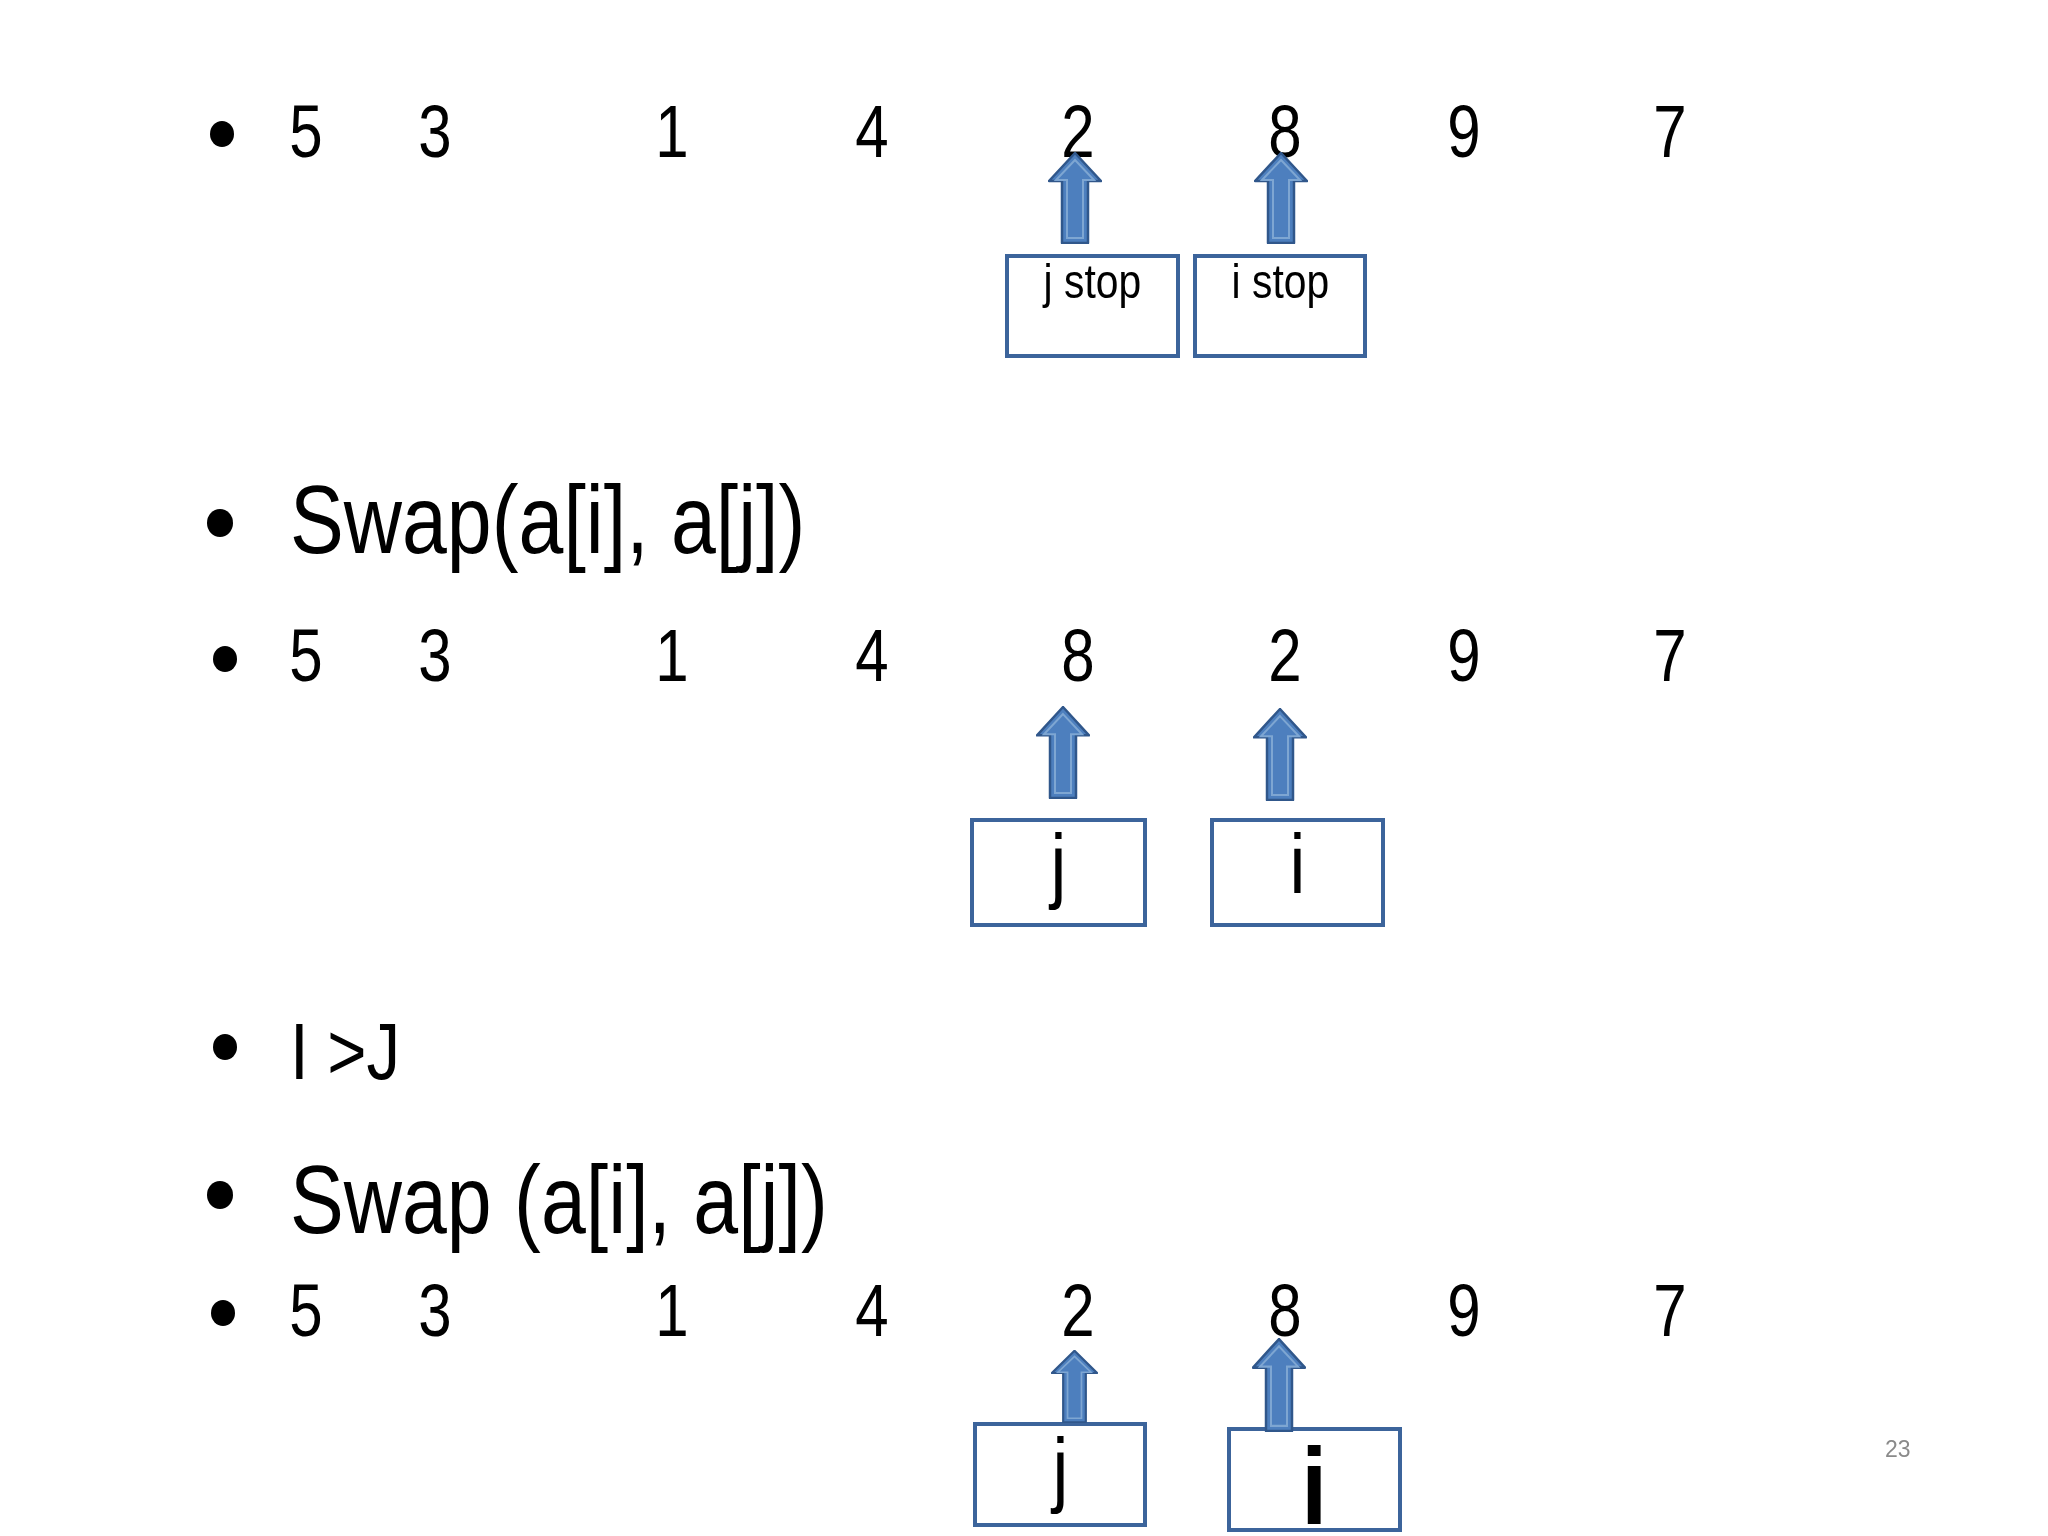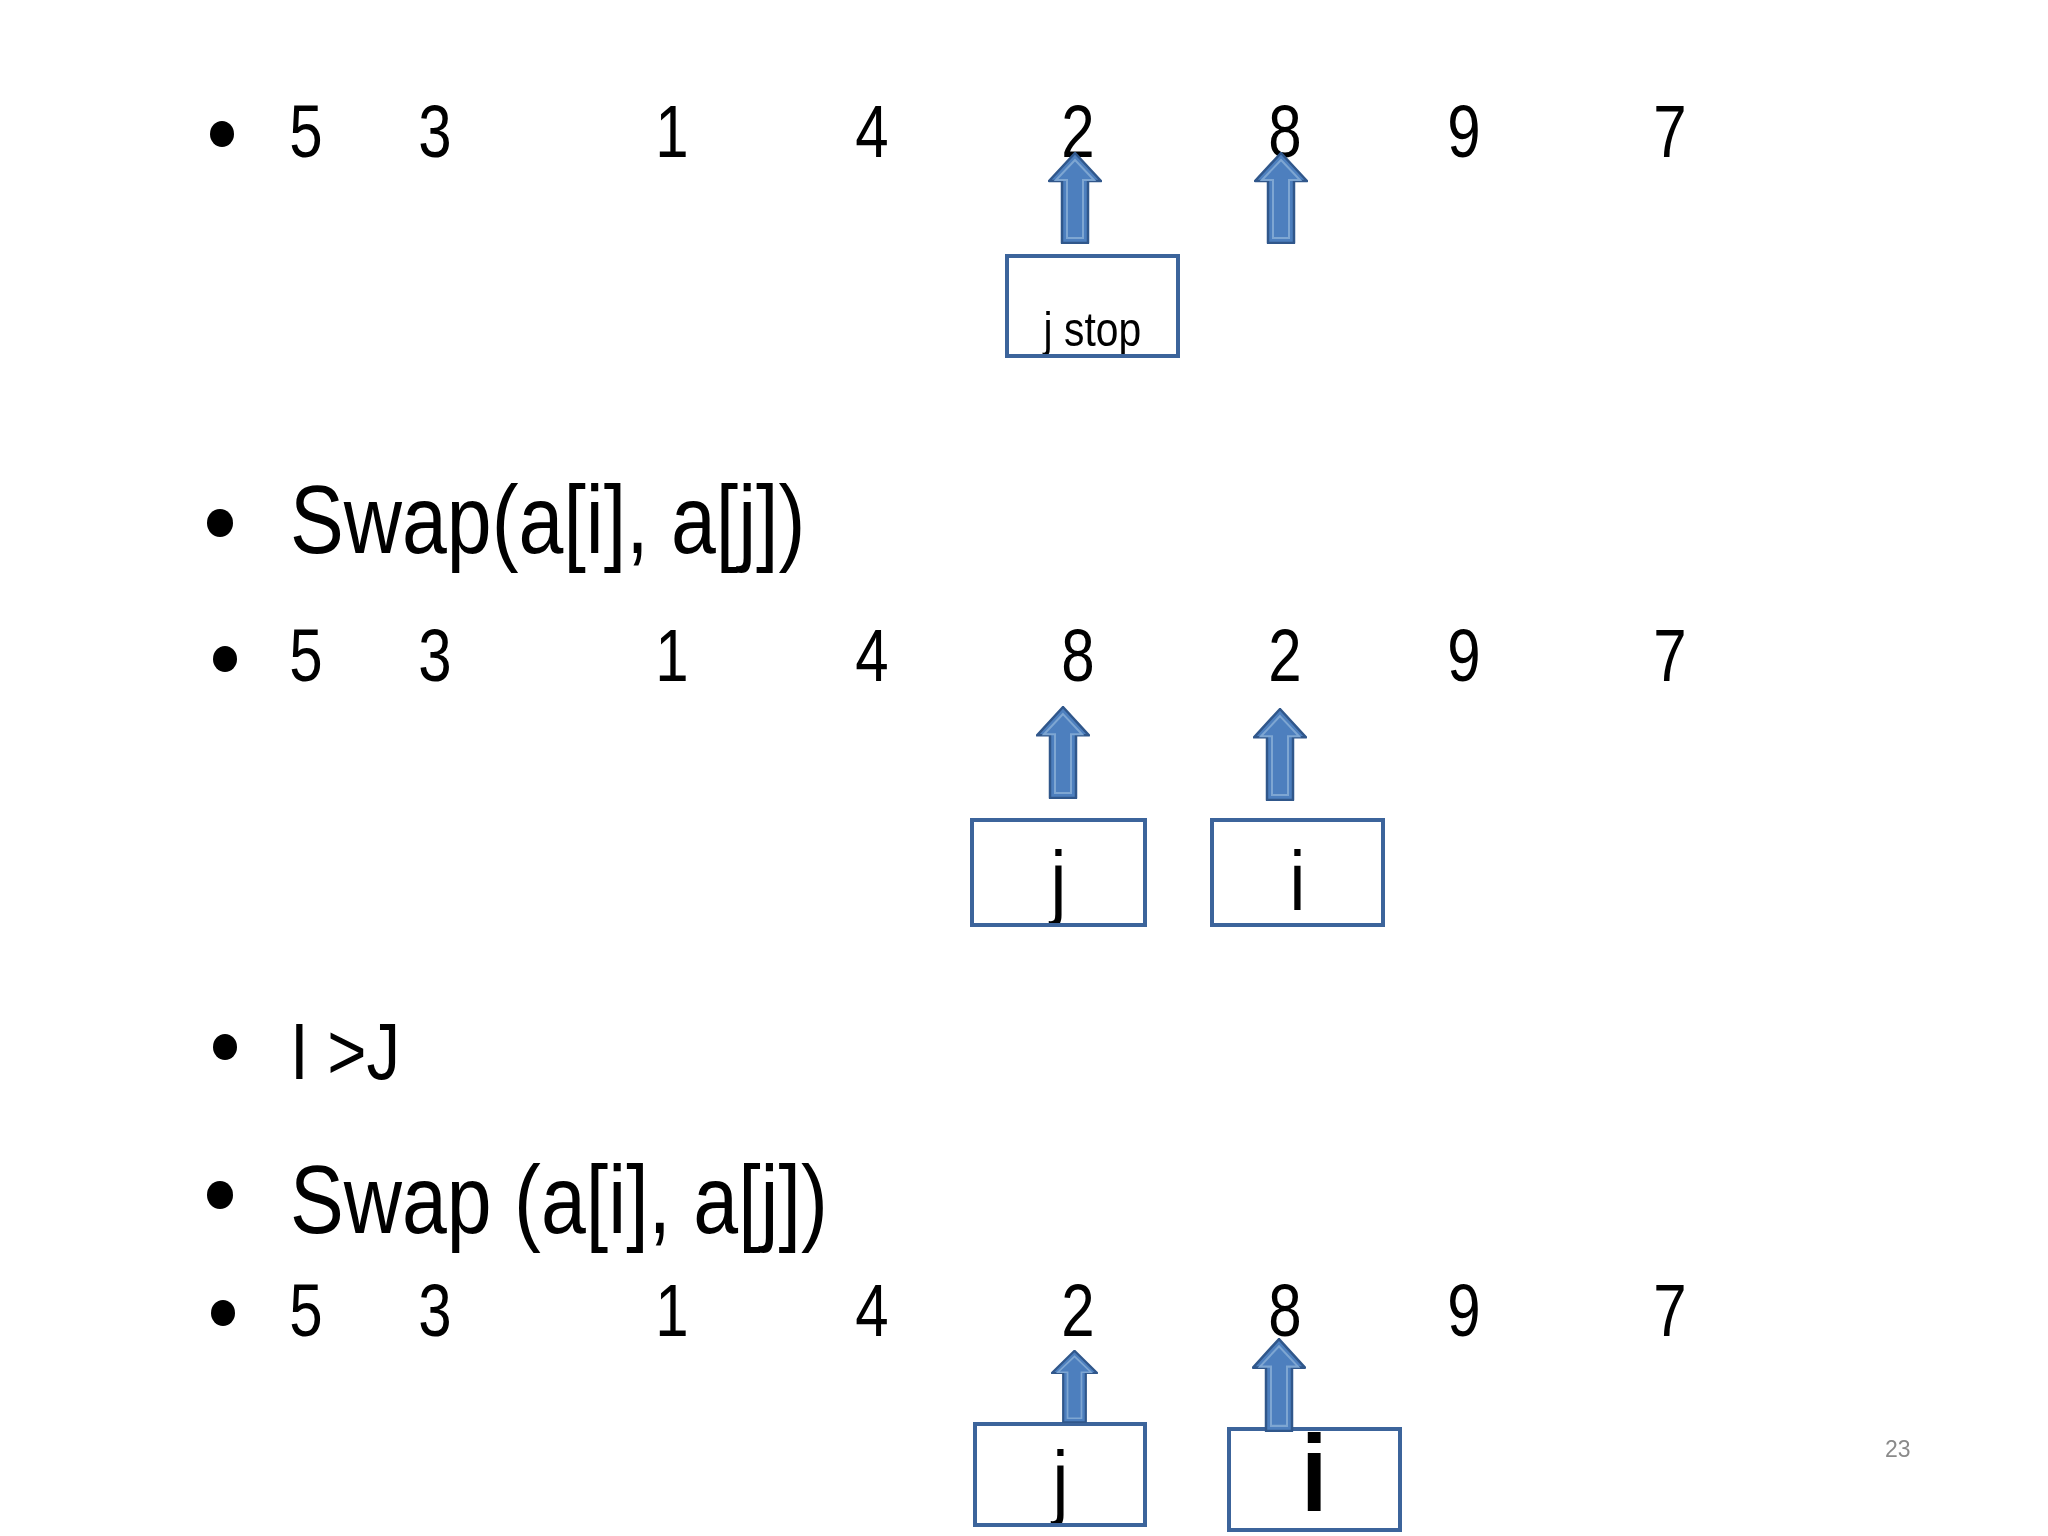--- a/index.html
+++ b/index.html
@@ -18,21 +18,21 @@
   .num:nth-of-type(4){left:872px;}
   .num:nth-of-type(5){left:1078px;}
   .num:nth-of-type(6){left:1285px;}
   .num:nth-of-type(7){left:1464px;}
   .num:nth-of-type(8){left:1670px;}
   
   .line{position:absolute;left:290px;font-size:96px;line-height:1;transform:scaleX(0.84);transform-origin:0 0;white-space:pre;}
   
   .pbox{
     position:absolute;border:4px solid #3c649b;background:#ffffff;
-    display:flex;align-items:flex-end;justify-content:center;overflow:hidden;
+    display:flex;align-items:flex-start;justify-content:center;overflow:hidden;
     box-sizing:border-box;
   }
   .pbox .lbl{transform:scaleX(0.85);white-space:pre;line-height:1;}
   .lbl-stop{font-size:48px;}
   .lbl-var{font-size:84px;}
   .lbl-var-bold{font-size:110px;font-weight:bold;}
   
   .arrow{position:absolute;}
   .arrow svg{display:block;width:100%;height:100%;}
   
@@ -50,20 +50,23 @@
     <span class="num">1</span>
     <span class="num">4</span>
     <span class="num">2</span>
     <span class="num">8</span>
     <span class="num">9</span>
     <span class="num">7</span>
   </div>
 
   <div class="pbox" style="left:1005px;top:254px;width:175px;height:104px;">
     <span class="lbl lbl-stop">j stop</span>
+  </div>
+  <div class="pbox" style="left:1193px;top:254px;width:174px;height:104px;">
+    <span class="lbl lbl-stop">i stop</span>
   </div>
 
   <div class="arrow" style="left:1048px;top:152px;width:54px;height:92px;">
     <svg viewBox="0 0 54 92" preserveAspectRatio="none">
       <polygon points="27,1 53,29 40,29 40,91 14,91 14,29 1,29" fill="#4d7fbe" stroke="#30578b" stroke-width="2.5" stroke-linejoin="round"></polygon>
       <polygon points="27,8 46,28 35,28 35,86 19,86 19,28 8,28" fill="none" stroke="#7ea6d2" stroke-width="2"></polygon>
     </svg>
   </div>
   <div class="arrow" style="left:1254px;top:152px;width:54px;height:92px;">
     <svg viewBox="0 0 54 92" preserveAspectRatio="none">

